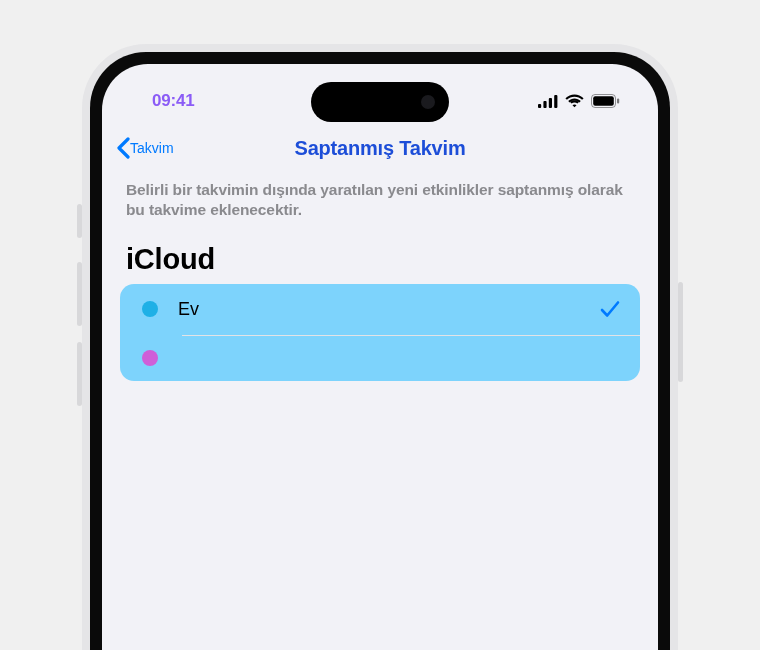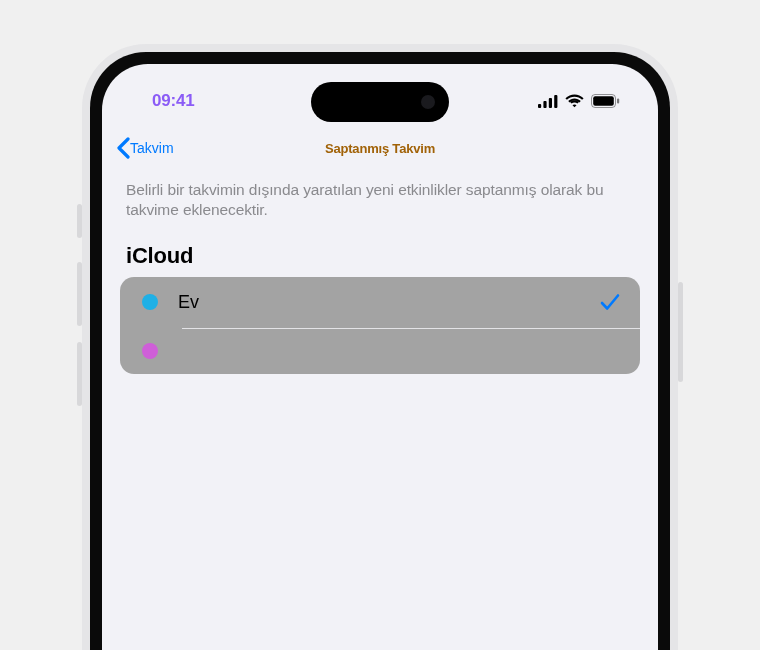--- a/index.html
+++ b/index.html
@@ -105,42 +105,43 @@
       display: flex;
       align-items: center;
       color: #007aff;
       font-size: 14px;
     }
     .chevron-back svg { display: block; }
     .nav-title {
       position: absolute;
       left: 50%;
       transform: translateX(-50%);
-      font-size: 13px;
+      font-size: 20px;
       font-weight: 600;
-      color: #a16207;
+      color: #1d4ed8;
       letter-spacing: -0.2px;
     }
     .description {
       padding: 8px 24px 16px 24px;
       font-size: 15.5px;
       color: #8a8a8e;
       line-height: 1.32;
       letter-spacing: -0.1px;
+      font-weight: bold;
     }
     .section-header {
       padding: 6px 24px 8px 24px;
-      font-size: 22px;
+      font-size: 29px;
       font-weight: 700;
       color: #000;
       letter-spacing: -0.2px;
     }
     .list-container {
       margin: 0 18px;
-      background: #a3a3a3;
+      background: #7dd3fc;
       border-radius: 14px;
       overflow: hidden;
     }
     .list-row {
       display: flex;
       align-items: center;
       padding: 15px 20px 15px 22px;
       gap: 20px;
       position: relative;
     }

